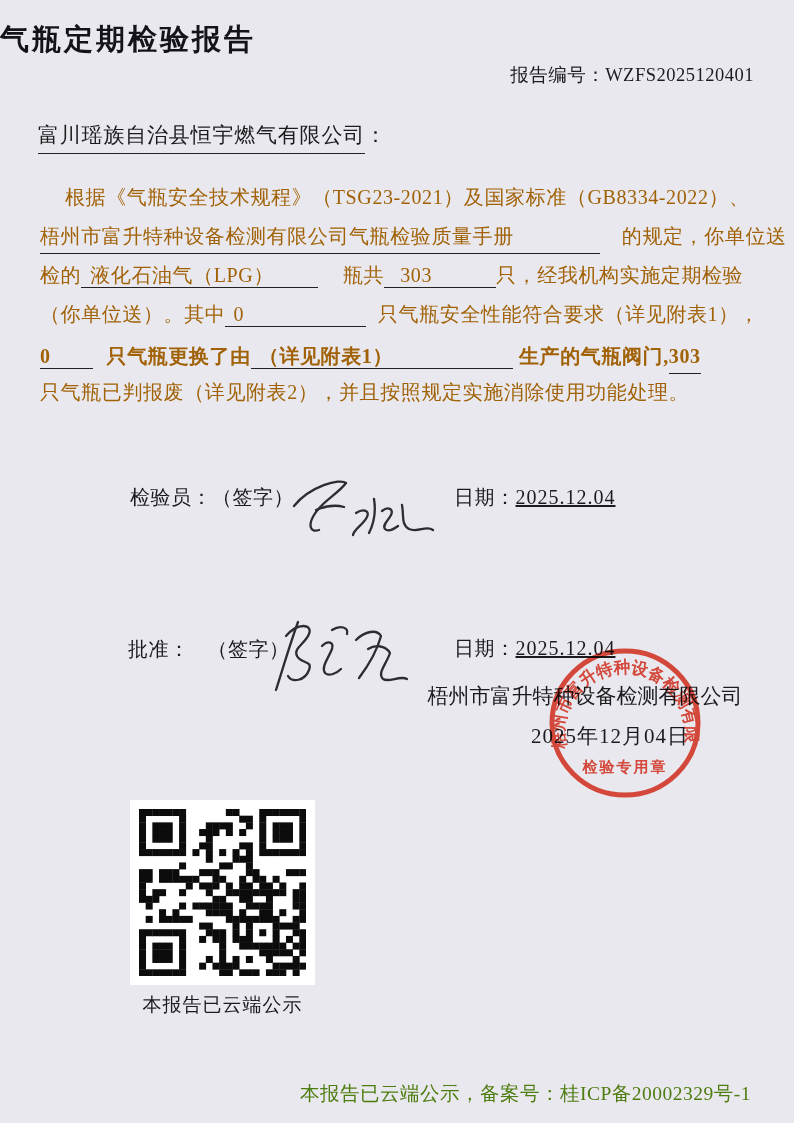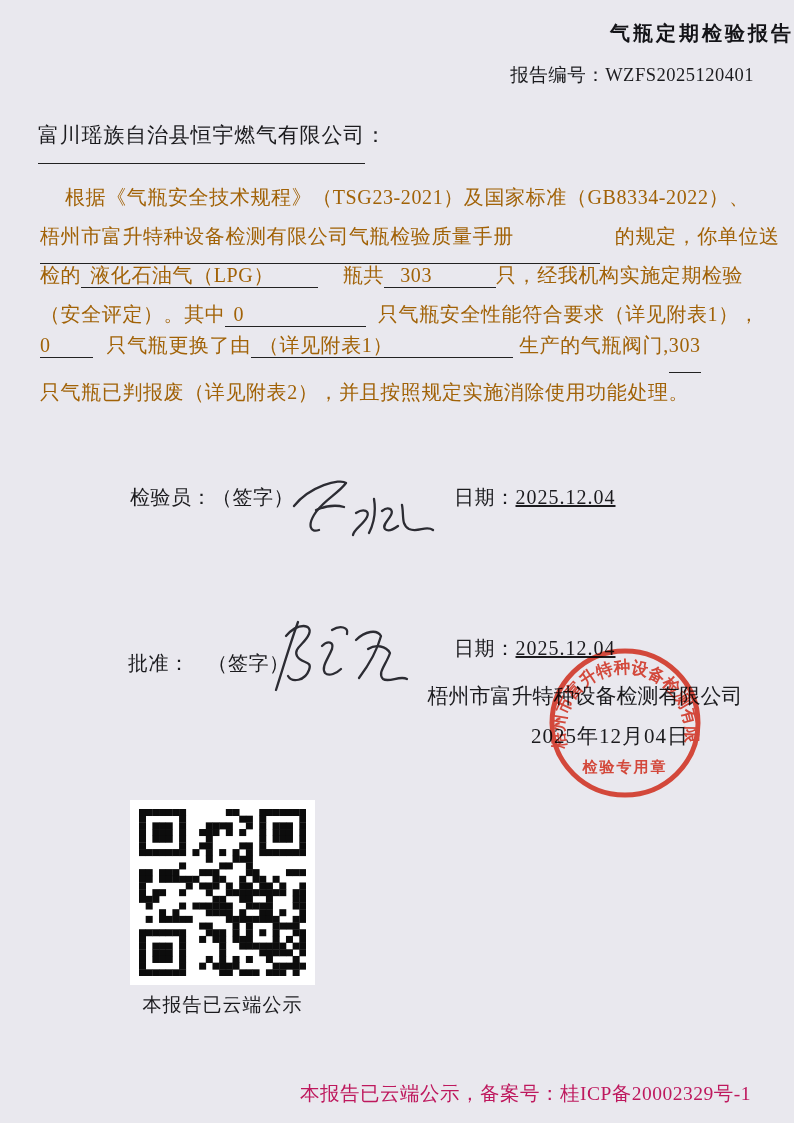--- a/index.html
+++ b/index.html
@@ -7,90 +7,90 @@
     width:794px;height:1123px;
     background:#e9e8ee;
     font-family:"Liberation Serif","DejaVu Serif",serif;
     color:#1b1b1e;
     position:relative;
     overflow:hidden;
   }
   .abs{position:absolute;}
   
   .title{
-    top:20px;left:0;width:794px;text-align:right;
+    top:20px;left:0;width:794px;text-align:left;
     font-family:"DejaVu Sans","Liberation Sans",sans-serif;
-    font-weight:bold;font-size:20px;letter-spacing:3px;color:#141418;
+    font-weight:bold;font-size:29px;letter-spacing:3px;color:#141418;
     white-space:nowrap;
   }
   .report-no{
     top:62px;right:40px;font-size:18.5px;letter-spacing:.5px;white-space:nowrap;text-align:right;
   }
   .addressee{
     top:121px;left:38px;font-size:21px;white-space:nowrap;letter-spacing:.8px;
   }
-  .u{border-bottom:1.6px solid #222;padding-bottom:16px;}
+  .u{border-bottom:1.6px solid #222;padding-bottom:6px;}
   
   .bodyline{
     left:40px;font-size:20px;letter-spacing:.6px;white-space:nowrap;color:#a16207;
   }
   .l1{top:184px;}
   .l2{top:223px;}
   .l3{top:262px;}
   .l4{top:301px;}
-  .l5{top:332px;}
+  .l5{top:343px;font-weight:bold;}
   .l6{top:379px;}
   .indent{display:inline-block;width:25px;}
   .sig-row{font-size:20px;letter-spacing:.5px;white-space:nowrap;}
   .date-part{letter-spacing:1px;text-decoration:underline;}
   .sig-svg path{fill:none;stroke:#2c2c33;stroke-width:2.3;stroke-linecap:round;stroke-linejoin:round;}
   .org-company{top:682px;left:420px;width:330px;text-align:center;font-size:21px;white-space:nowrap;}
   .org-date{top:722px;left:460px;width:300px;text-align:center;font-size:21px;letter-spacing:1px;white-space:nowrap;}
   
   .stamp{top:645px;left:546px;width:158px;height:158px;mix-blend-mode:multiply;opacity:.92;}
   
   .qr-box{top:800px;left:130px;width:185px;height:185px;background:#ffffff;
     display:flex;align-items:center;justify-content:center;}
   .qr-caption{top:992px;left:130px;width:185px;text-align:center;font-size:19px;letter-spacing:1px;white-space:nowrap;}
-  .footer{top:1080px;left:300px;font-size:19.5px;letter-spacing:.5px;white-space:nowrap;color:#be185d;}
+  .footer{top:1080px;left:300px;font-size:19.5px;letter-spacing:.5px;white-space:nowrap;color:#4d7c0f;}
 </style>
 </head>
 <body>
 
 <div class="abs title">气瓶定期检验报告</div>
 
 <div class="abs report-no"><span>报告编号：</span><span>WZFS2025120401</span></div>
 
 <div class="abs addressee"><span class="u">富川瑶族自治县恒宇燃气有限公司</span><span>：</span></div>
 
 <div class="abs bodyline l1"><span class="indent"></span><span>根据《气瓶安全技术规程》（TSG23-2021）及国家标准（GB8334-2022）、</span></div>
 
-<div class="abs bodyline l2"><span class="u" style="padding-right:86px">梧州市富升特种设备检测有限公司气瓶检验质量手册</span><span style="margin-left:15px">的规定，你单位送</span></div>
+<div class="abs bodyline l2"><span class="u" style="padding-right:86px">梧州市富升特种设备检测有限公司气瓶检验质量手册</span><span style="margin-left:22px">的规定，你单位送</span></div>
 
 <div class="abs bodyline l3"><span>检的</span><span class="u" style="padding:0 44px 1px 9px">液化石油气（LPG）</span><span style="margin-left:25px">瓶共</span><span class="u" style="padding:0 64px 1px 16px">303</span><span style="margin-left:0">只，经我机构实施定期检验</span></div>
 
-<div class="abs bodyline l4"><span>（安全评定）。其中</span><span class="u" style="padding:0 122px 1px 8px">0</span><span style="margin-left:12px">只气瓶安全性能符合要求（详见附表1），</span></div>
+<div class="abs bodyline l4"><span>（你单位送）。其中</span><span class="u" style="padding:0 122px 1px 8px">0</span><span style="margin-left:12px">只气瓶安全性能符合要求（详见附表1），</span></div>
 
 <div class="abs bodyline l5"><span class="u" style="padding:0 42px 1px 0">0</span><span style="margin-left:14px">只气瓶更换了由</span><span class="u" style="padding:0 120px 1px 8px">（详见附表1）</span><span style="margin-left:6px">生产的气瓶阀门,</span><span class="u">303</span></div>
 
 <div class="abs bodyline l6">只气瓶已判报废（详见附表2），并且按照规定实施消除使用功能处理。</div>
 
 <div class="abs sig-row" style="top:484px;left:130px;"><span>检验员：</span><span>（签字）</span></div>
 <div class="abs sig-row" style="top:484px;left:454px;"><span>日期：</span><span class="date-part">2025.12.04</span></div>
 
 <svg class="abs sig-svg" style="top:474px;left:288px;" width="150" height="70" viewBox="0 0 150 70">
   <path d="M6,32 C22,12 52,4 58,9 C50,20 34,27 26,41 C20,51 22,59 31,56"></path>
   <path d="M28,36 C40,31 49,31 56,33"></path>
   <path d="M68,39 C76,34 82,37 79,43 C75,51 66,55 65,61"></path>
   <path d="M86,25 C88,37 86,49 81,59"></path>
   <path d="M94,37 C100,32 106,35 103,41 C100,47 94,51 97,55 C100,58 106,55 110,52"></path>
   <path d="M114,31 C116,41 113,51 121,55 C130,59 138,51 145,56"></path>
 </svg>
 
-<div class="abs sig-row" style="top:650px;left:128px;"><span>批准：</span><span style="margin-left:18px">（签字）</span></div>
+<div class="abs sig-row" style="top:636px;left:128px;"><span>批准：</span><span style="margin-left:18px">（签字）</span></div>
 <div class="abs sig-row" style="top:635px;left:454px;"><span>日期：</span><span class="date-part">2025.12.04</span></div>
 
 <svg class="abs sig-svg" style="top:612px;left:268px;" width="150" height="92" viewBox="0 0 150 92">
   <path d="M30,10 C22,32 15,56 8,78"></path>
   <path d="M18,24 C30,10 45,12 41,22 C37,32 25,36 29,44 C33,52 45,48 41,58 C37,69 24,71 20,64"></path>
   <path d="M54,34 C60,28 66,30 64,37 C60,47 53,55 57,61 C61,65 69,61 73,57"></path>
   <path d="M64,18 C72,13 81,15 79,22"></path>
   <path d="M88,28 C97,19 109,17 113,24 C109,39 100,54 91,66"></path>
   <path d="M100,37 C108,32 118,34 122,41 C118,53 109,61 115,67 C121,71 132,63 139,67"></path>
 </svg>

